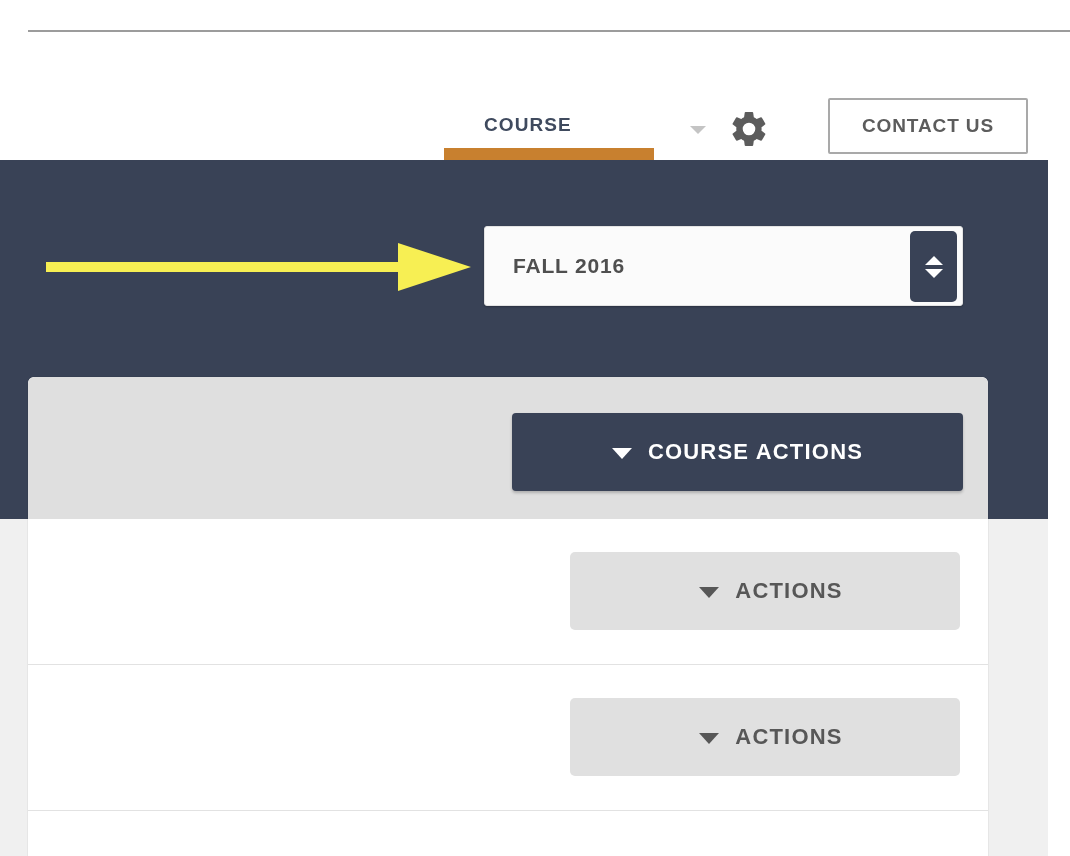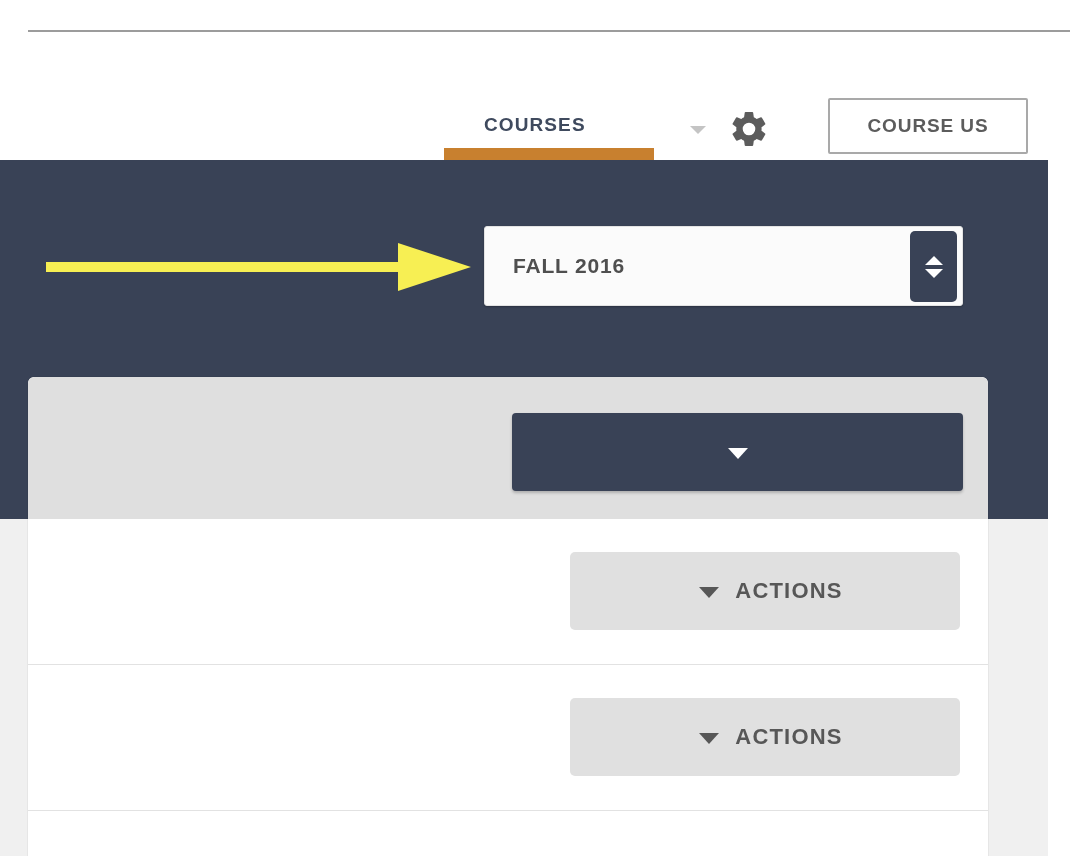--- a/index.html
+++ b/index.html
@@ -298,32 +298,32 @@
 <body>
 
 <div id="stage">
 
   <div class="page-bg"></div>
 
   <div class="top-rule"></div>
 
   <div class="util-nav">
 
-    <div class="nav-courses">COURSES</div>
+    <div class="nav-courses">COURSE</div>
 
     <div class="nav-caret"></div>
 
     <div class="gear-wrap">
       <svg viewBox="0 0 24 24" width="42" height="42" aria-hidden="true">
         <path fill="#5c5c5c" d="M19.14 12.94c.04-.31.06-.62.06-.94s-.02-.63-.06-.94l2.03-1.58a.5.5 0 0 0 .12-.64l-1.92-3.32a.5.5 0 0 0-.6-.22l-2.39.96a7.3 7.3 0 0 0-1.63-.94l-.36-2.54a.5.5 0 0 0-.5-.43h-3.84a.5.5 0 0 0-.5.43l-.36 2.54c-.59.24-1.13.56-1.63.94l-2.39-.96a.5.5 0 0 0-.6.22L2.65 8.84a.5.5 0 0 0 .12.64l2.03 1.58c-.04.31-.06.62-.06.94s.02.63.06.94l-2.03 1.58a.5.5 0 0 0-.12.64l1.92 3.32c.13.22.39.31.6.22l2.39-.96c.5.38 1.04.7 1.63.94l.36 2.54c.04.25.25.43.5.43h3.84c.25 0 .46-.18.5-.43l.36-2.54c.59-.24 1.13-.56 1.63-.94l2.39.96c.21.09.47 0 .6-.22l1.92-3.32a.5.5 0 0 0-.12-.64l-2.03-1.58zM12 15.6A3.6 3.6 0 1 1 15.6 12 3.6 3.6 0 0 1 12 15.6z"></path>
       </svg>
     </div>
 
     <div class="contact-btn">
-      <span class="contact-btn-label">COURSE US</span>
+      <span class="contact-btn-label">CONTACT US</span>
     </div>
   </div>
 
   <div class="tab-indicator"></div>
 
   <div class="navy-band"></div>
 
   <div class="arrow-annotation">
     <svg viewBox="0 0 425 48" width="425" height="48" aria-hidden="true">
       <path fill="#f7ef53" d="M0 19 L352 19 L352 0 L425 24 L352 48 L352 29 L0 29 Z"></path>
@@ -336,20 +336,21 @@
       <span class="stepper-up"></span>
       <span class="stepper-down"></span>
     </span>
   </div>
 
   <div class="content-panel">
 
     <div class="panel-header">
       <div class="course-actions-btn">
         <span class="course-actions-caret"></span>
+        <span class="course-actions-label">COURSE ACTIONS</span>
       </div>
     </div>
 
     <div class="panel-rows">
 
       <div class="row">
         <div class="actions-btn">
           <span class="actions-caret"></span>
           <span class="actions-label">ACTIONS</span>
         </div>

